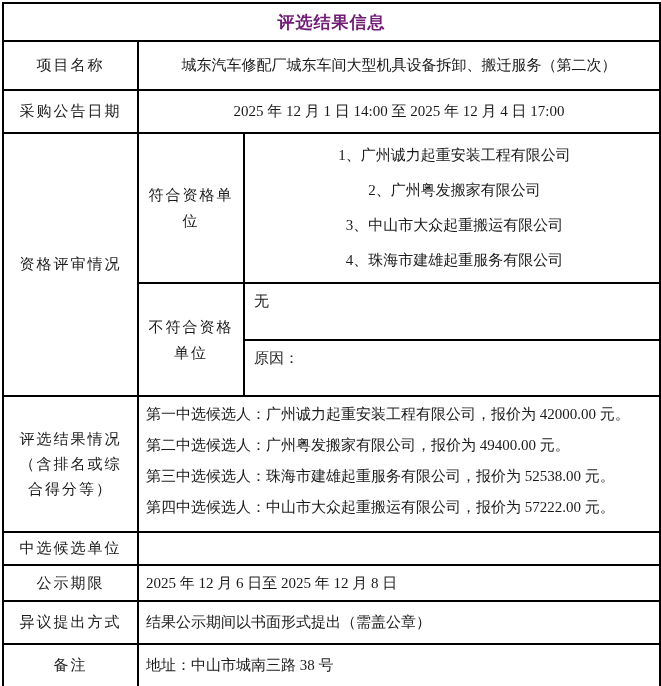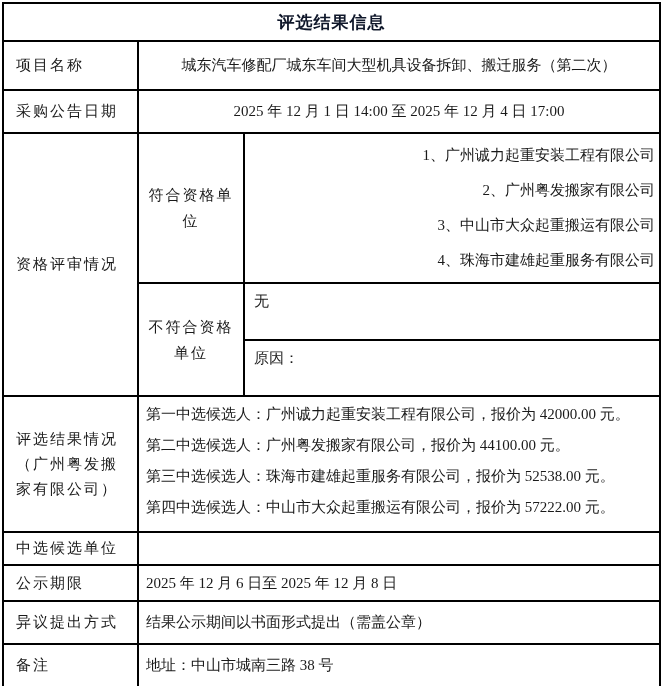--- a/index.html
+++ b/index.html
@@ -25,24 +25,24 @@
     border: 2px solid #000000;
     font-size: 15px;
     vertical-align: middle;
     overflow: hidden;
   }
   td.title-cell {
     text-align: center;
     font-weight: bold;
     font-size: 17px;
     letter-spacing: 1px;
-    color: #0f172a;
+    color: #701a75;
   }
   td.lbl {
-    text-align: left;
+    text-align: center;
     letter-spacing: 2px;
     padding: 2px 12px;
     line-height: 25px;
   }
   td.lbl-mid {
     text-align: center;
     letter-spacing: 2px;
     padding: 10px 8px;
     line-height: 26px;
   }
@@ -54,21 +54,21 @@
     text-align: left;
     padding: 2px 10px 2px 7px;
   }
   td.val-top {
     vertical-align: top;
     text-align: left;
     padding: 8px 8px 2px 9px;
   }
   td.list-cell {
     vertical-align: top;
-    text-align: right;
+    text-align: center;
     padding: 4px 4px 0 9px;
   }
   .list-cell .line { line-height: 35px; white-space: nowrap; }
   td.result-cell {
     vertical-align: middle;
     text-align: left;
     padding: 2px 4px 8px 7px;
   }
   .result-cell .line { line-height: 31px; white-space: nowrap; }
 </style>
@@ -112,24 +112,24 @@
     <tr style="height:57px">
       <td class="lbl-mid" rowspan="2">不符合资格单位</td>
       <td class="val-top">无</td>
     </tr>
 
     <tr style="height:56px">
       <td class="val-top">原因：</td>
     </tr>
 
     <tr style="height:126px">
-      <td class="lbl">评选结果情况（广州粤发搬家有限公司）</td>
+      <td class="lbl">评选结果情况（含排名或综合得分等）</td>
       <td class="result-cell" colspan="2">
         <div class="line">第一中选候选人：广州诚力起重安装工程有限公司，报价为 42000.00 元。</div>
-        <div class="line">第二中选候选人：广州粤发搬家有限公司，报价为 44100.00 元。</div>
+        <div class="line">第二中选候选人：广州粤发搬家有限公司，报价为 49400.00 元。</div>
         <div class="line">第三中选候选人：珠海市建雄起重服务有限公司，报价为 52538.00 元。</div>
         <div class="line">第四中选候选人：中山市大众起重搬运有限公司，报价为 57222.00 元。</div>
       </td>
     </tr>
 
     <tr style="height:33px">
       <td class="lbl">中选候选单位</td>
       <td class="val-left" colspan="2"></td>
     </tr>
 

